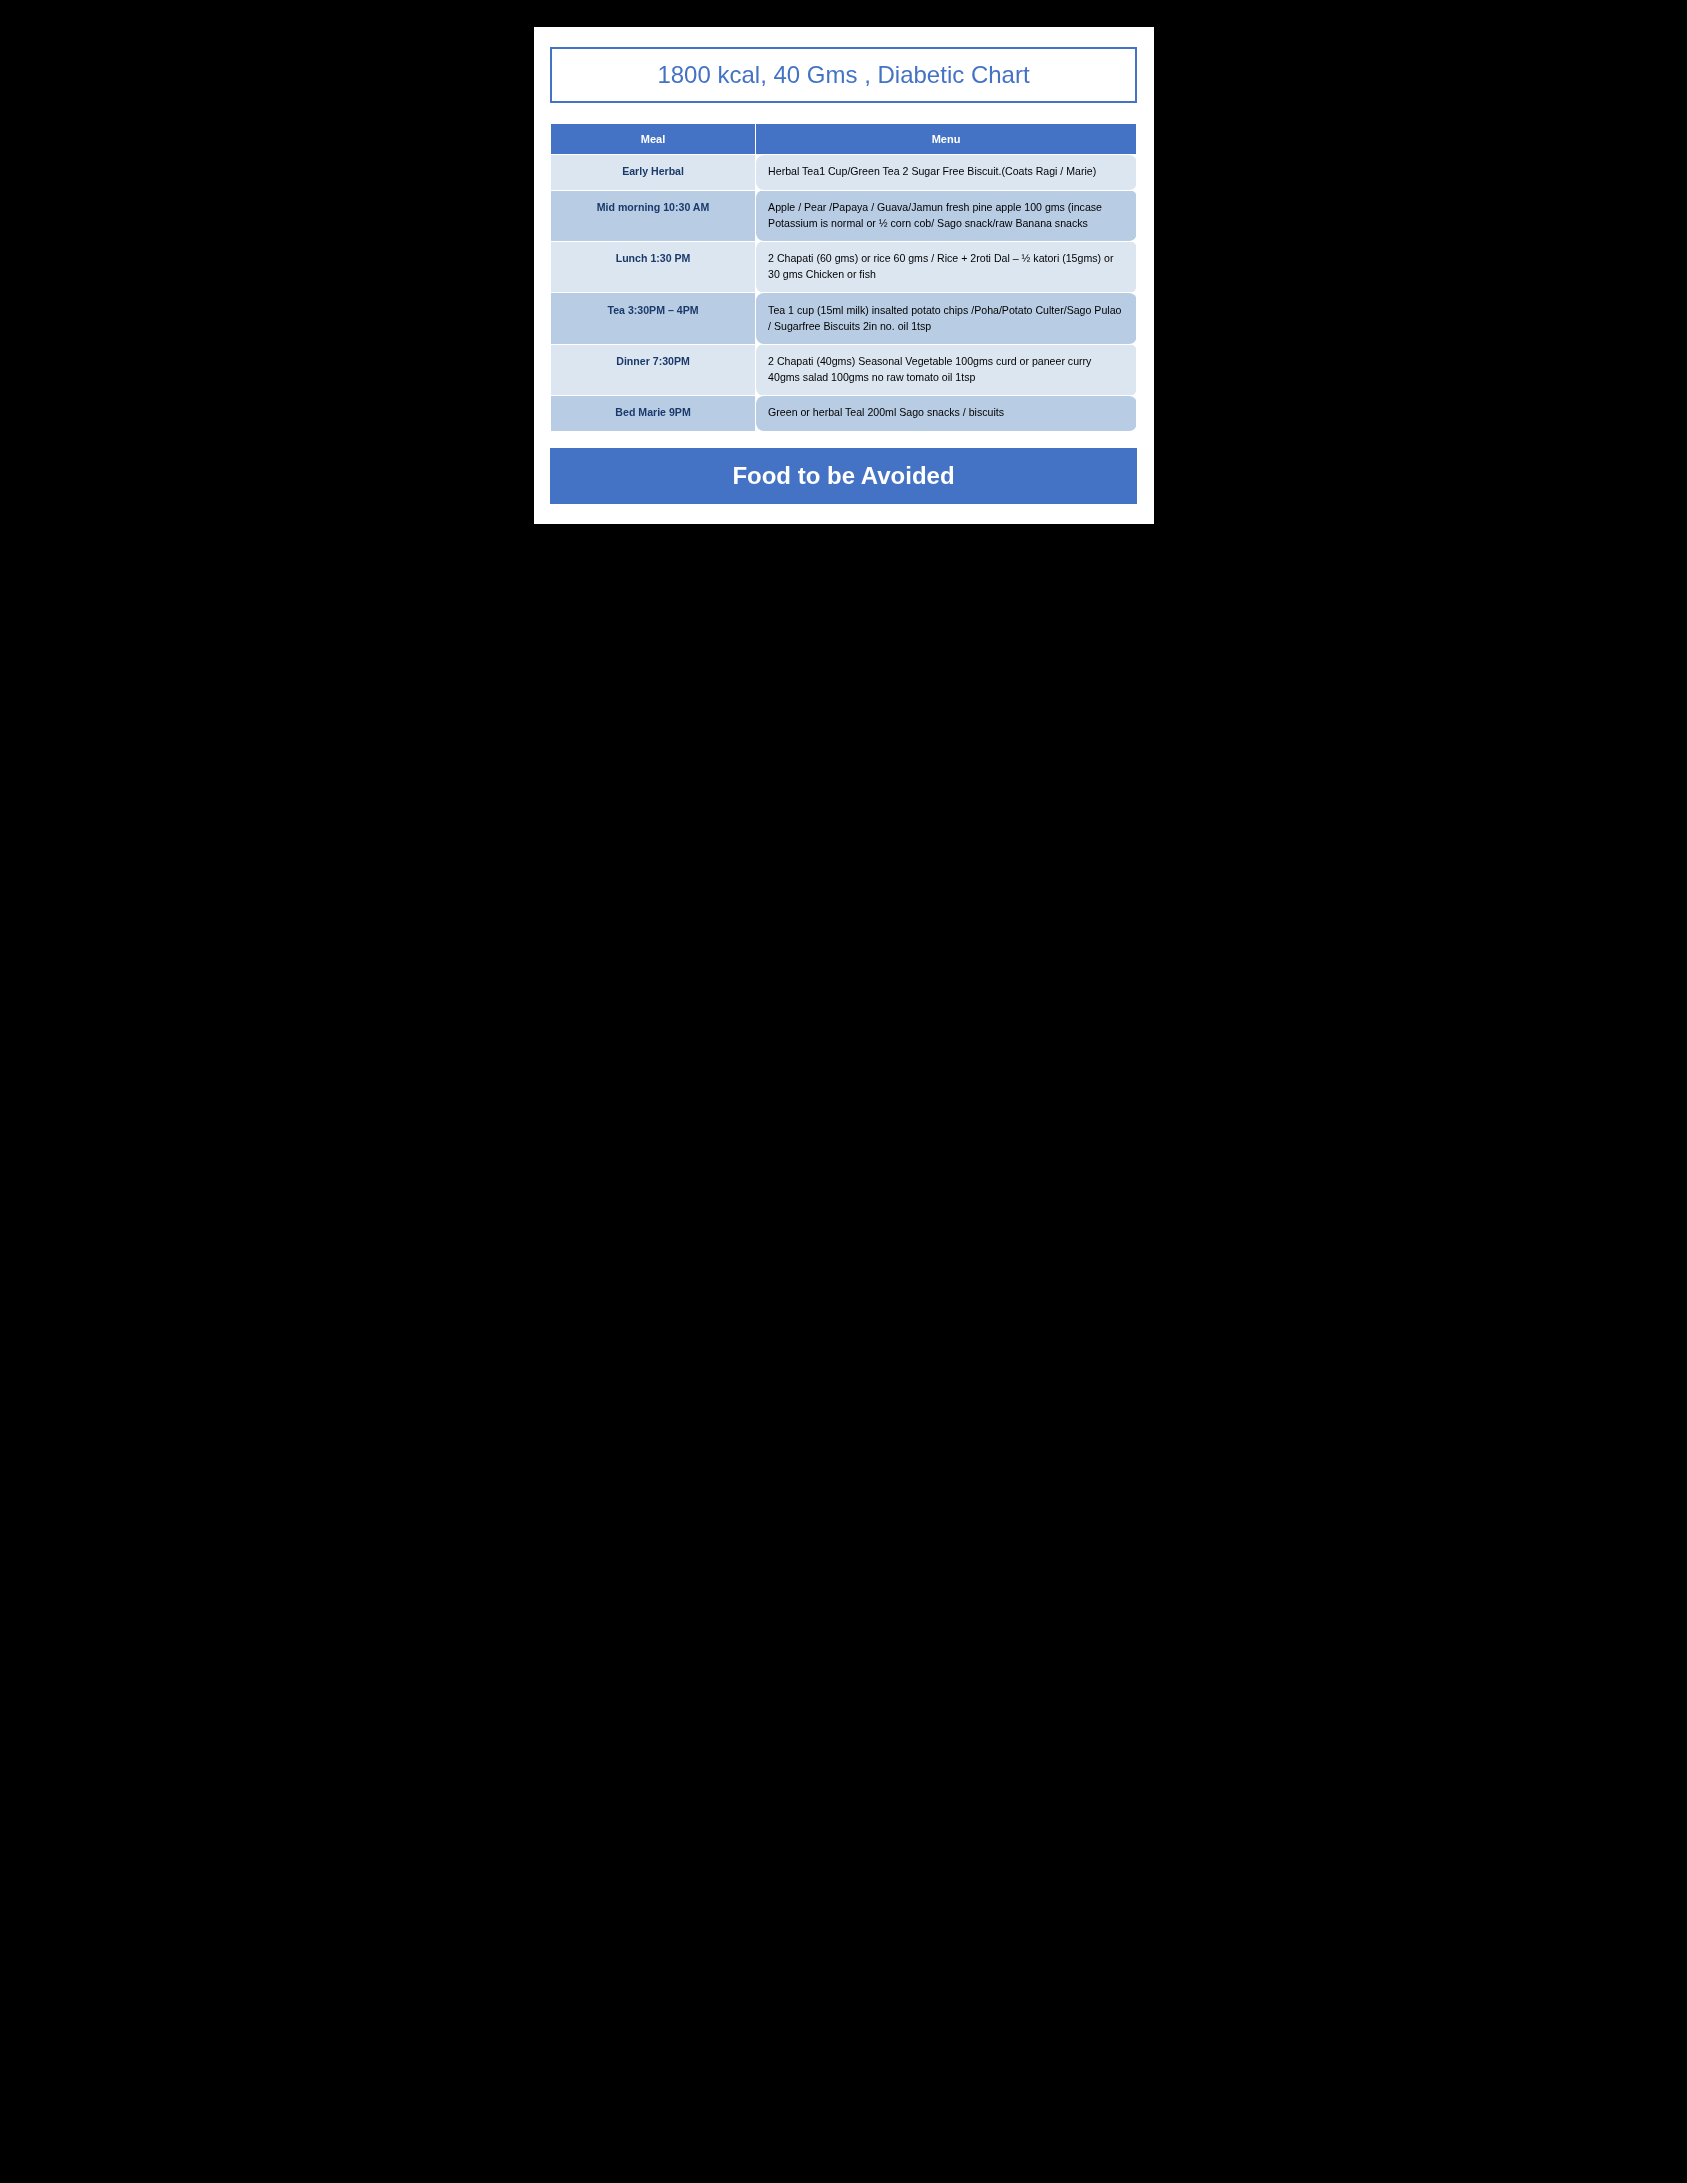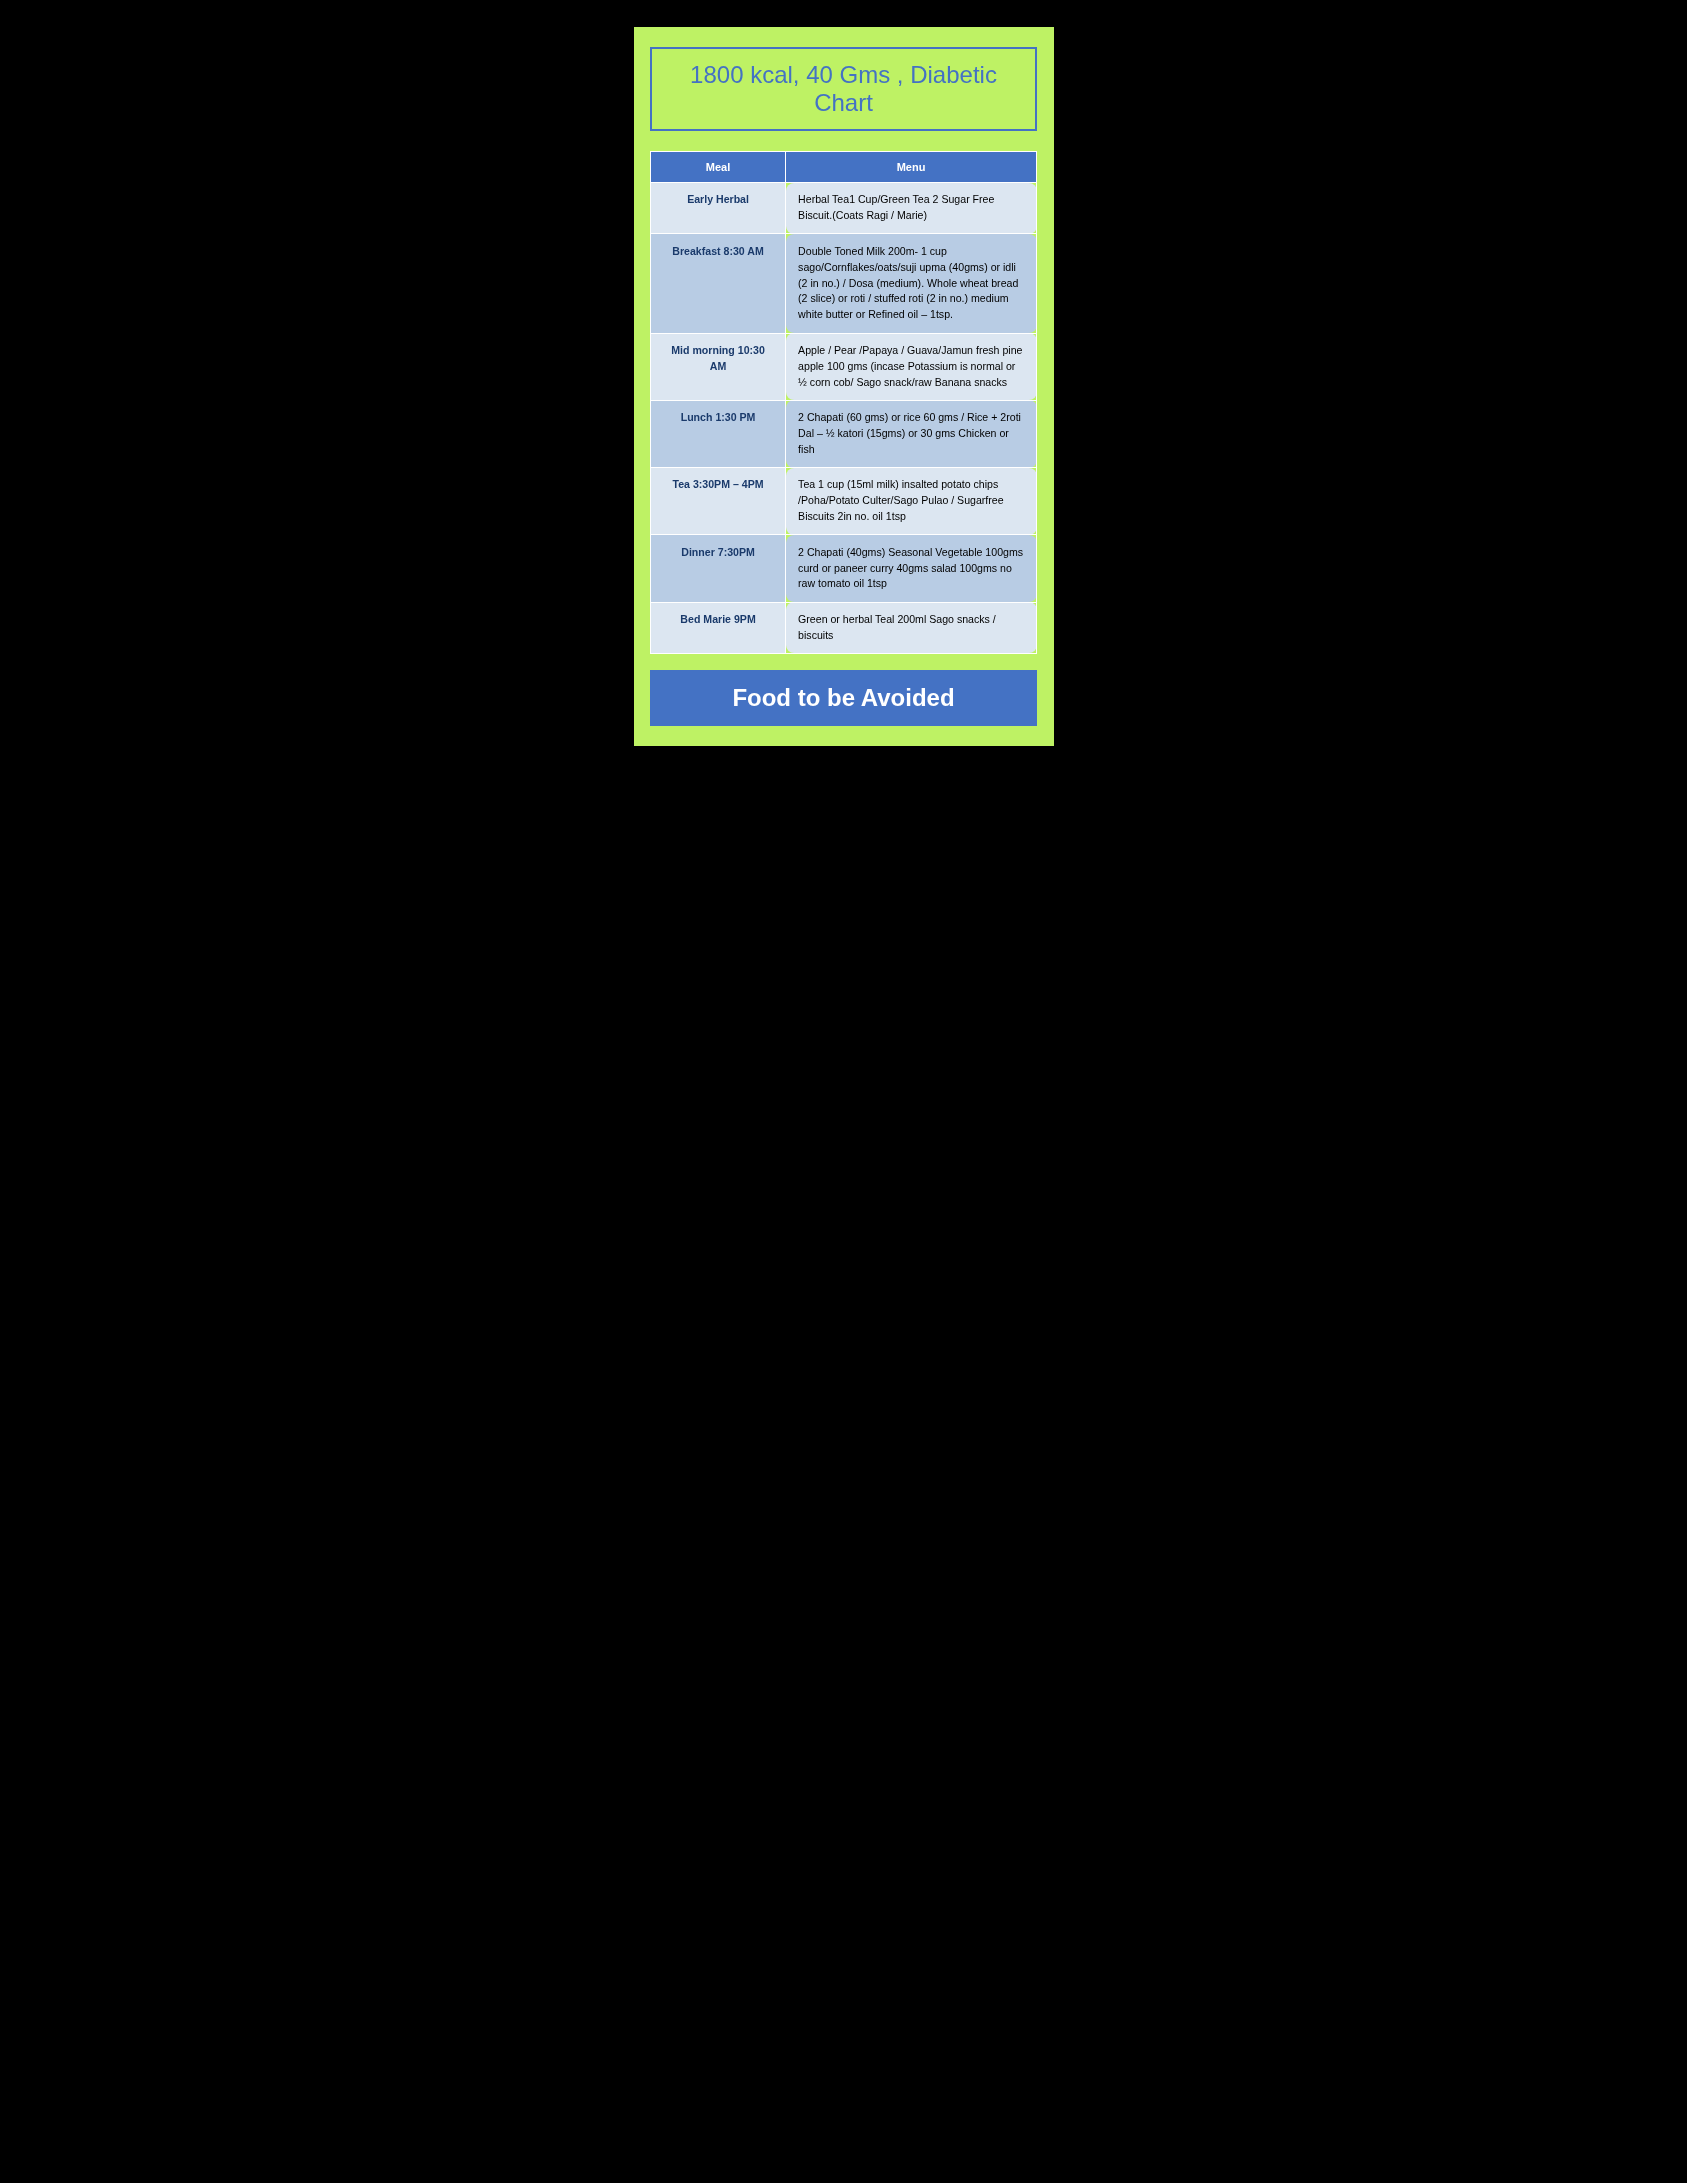--- a/index.html
+++ b/index.html
@@ -8,22 +8,22 @@
       background-color: #000;
       display: flex;
       justify-content: center;
       align-items: flex-start;
       min-height: 100vh;
       padding: 26.5px 13.2px;
       font-family: Arial, sans-serif;
     }
 
     .page-container {
-      background-color: #bef264;
-      width: 420px;
+      background-color: #ffffff;
+      width: 620px;
       padding: 20px 16.5px;
     }
 
     .title-box {
       border: 2px solid #4472c4;
       padding: 12px 20px;
       text-align: center;
       margin-bottom: 20px;
     }
 
@@ -108,24 +108,20 @@
         <th>Meal</th>
         <th>Menu</th>
       </tr>
     </thead>
     <tbody id="table-body">
     <tr>
           <td class="meal-name-cell">Early Herbal</td>
           <td class="menu-cell">Herbal Tea1 Cup/Green Tea 2 Sugar Free Biscuit.(Coats Ragi / Marie)</td>
         </tr>
         <tr>
-          <td class="meal-name-cell">Breakfast 8:30 AM</td>
-          <td class="menu-cell">Double Toned Milk 200m- 1 cup sago/Cornflakes/oats/suji upma (40gms)  or idli (2 in no.) / Dosa (medium). Whole wheat bread (2 slice) or roti / stuffed roti (2 in no.) medium white butter or Refined oil – 1tsp.</td>
-        </tr>
-        <tr>
           <td class="meal-name-cell">Mid morning 10:30 AM</td>
           <td class="menu-cell">Apple / Pear /Papaya / Guava/Jamun fresh pine apple 100 gms (incase Potassium is normal or ½ corn cob/ Sago snack/raw Banana snacks</td>
         </tr>
         <tr>
           <td class="meal-name-cell">Lunch 1:30 PM</td>
           <td class="menu-cell">2 Chapati (60 gms) or rice 60 gms / Rice + 2roti Dal – ½ katori (15gms) or 30 gms Chicken or fish</td>
         </tr>
         <tr>
           <td class="meal-name-cell">Tea 3:30PM – 4PM</td>
           <td class="menu-cell">Tea 1 cup (15ml milk) insalted potato chips /Poha/Potato Culter/Sago Pulao / Sugarfree Biscuits 2in no. oil 1tsp</td>

